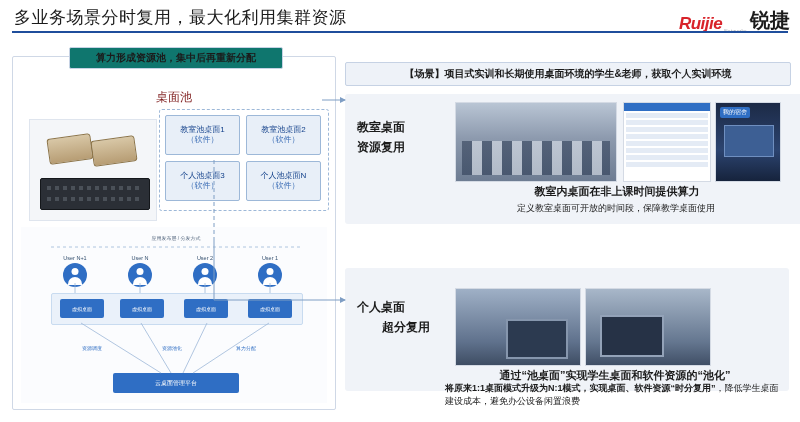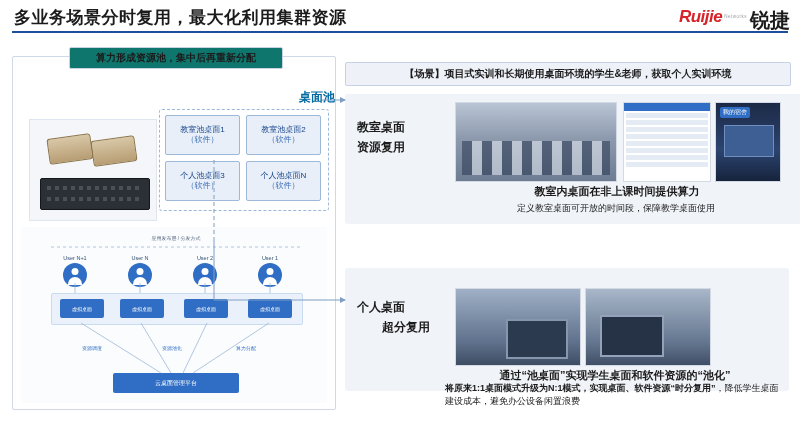--- a/index.html
+++ b/index.html
@@ -25,31 +25,31 @@
     position: absolute;
     left: 0; top: 0;
     width: 800px;
     height: 38px;
   }
   .slide-title {
     position: absolute;
     left: 14px;
     top: 6px;
     font-size: 17px;
-    font-weight: bold;
+    font-weight: normal;
     color: #1b1b1b;
     letter-spacing: 0.5px;
     text-align: center;
   }
   .logo-wrap {
     position: absolute;
     right: 10px;
     top: 7px;
     display: flex;
-    align-items: flex-start;
+    align-items: flex-end;
   }
   .logo-mark {
     font-size: 17px;
     font-weight: bold;
     font-style: italic;
     color: #d8232a;
     letter-spacing: -0.5px;
   }
   .logo-sub {
     font-size: 4.5px;
@@ -96,24 +96,24 @@
     color: #1b1b1b;
     font-weight: bold;
     line-height: 20px;
     text-align: center;
   }
   .pool-title {
     position: absolute;
     left: 0;
     top: 32px;
     width: 322px;
-    text-align: right;
+    text-align: center;
     font-size: 12px;
-    font-weight: bold;
-    color: #0369a1;
+    font-weight: normal;
+    color: #7f1d1d;
   }
   
   .server-photo {
     position: absolute;
     left: 16px;
     top: 62px;
     width: 126px;
     height: 100px;
     background: #f4f6f9;
     border: 1px solid #dfe5ee;

